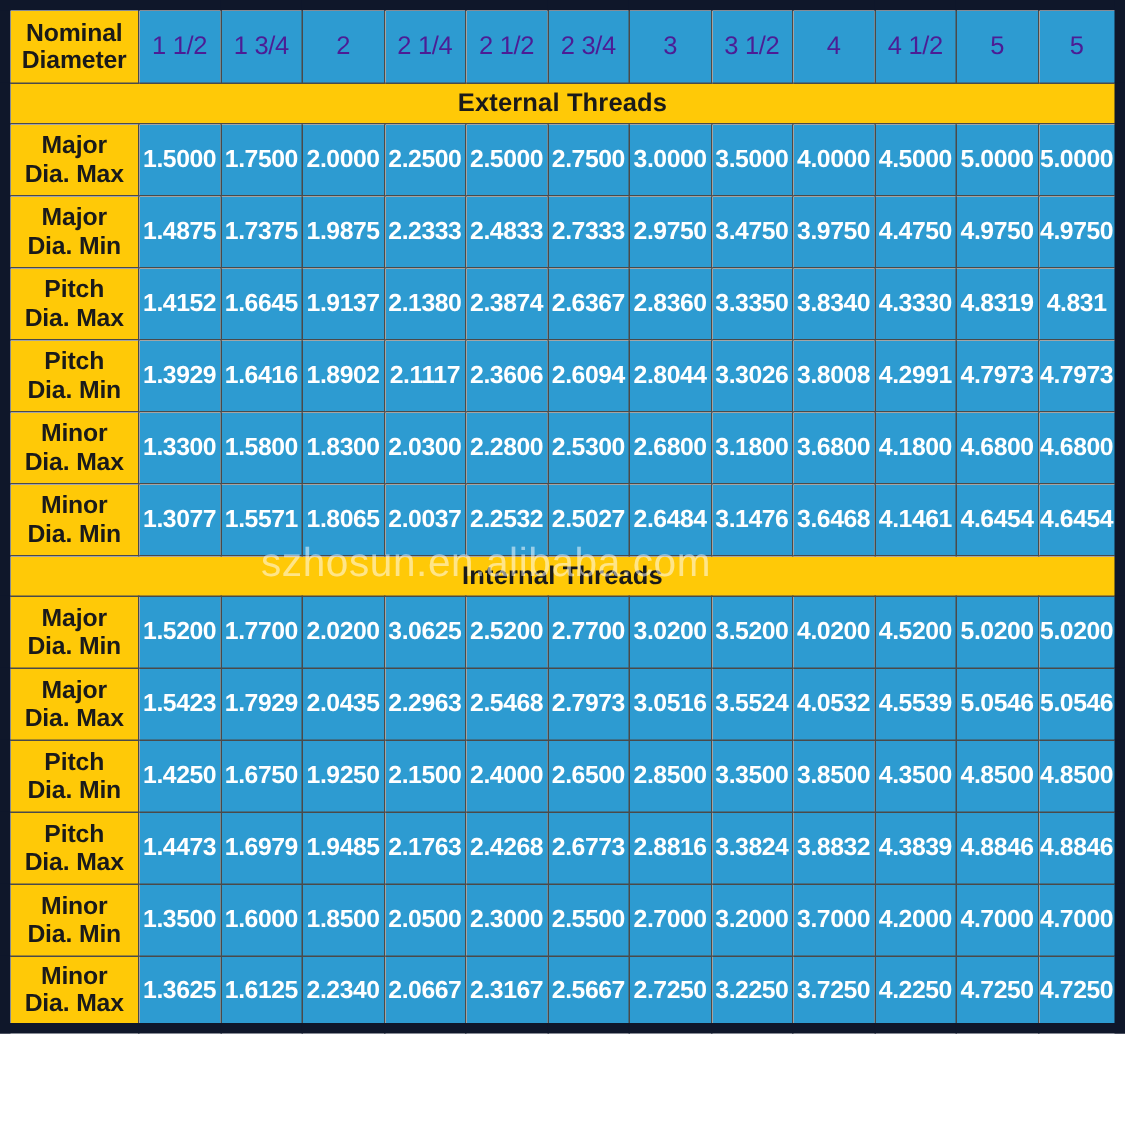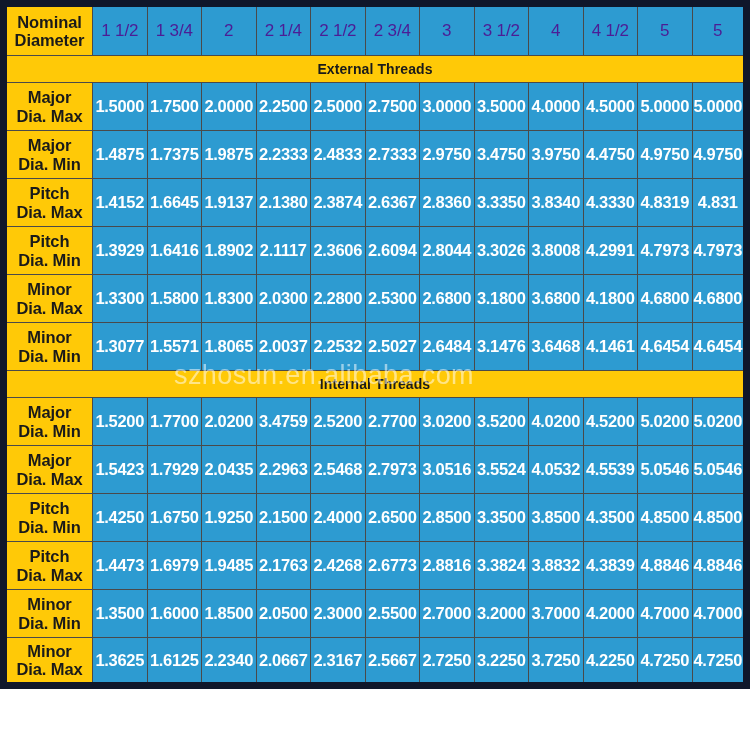--- a/index.html
+++ b/index.html
@@ -62,21 +62,21 @@
     color: #4c1d95;
     font-size: 17px;
     font-weight: 500;
     letter-spacing: -0.2px;
   }
   
   td.section {
     background: #FFC907;
     color: #1a1a1a;
     font-weight: bold;
-    font-size: 14px;
+    font-size: 17px;
     text-align: center;
     letter-spacing: 0.1px;
   }
   tr.hdr-row { height: 52px; }
   tr.section-row { height: 27px; }
   tr.data-row { height: 48px; }
 
   #watermark {
     position: absolute;
     left: 0;
@@ -230,21 +230,21 @@
           <td class="section" colspan="13">Internal Threads</td>
         </tr>
         <tr class="data-row">
           <td class="rowlabel">
             <span class="l1">Major</span>
             <span class="l2">Dia. Min</span>
           </td>
           <td class="data">1.5200</td>
           <td class="data">1.7700</td>
           <td class="data">2.0200</td>
-          <td class="data">3.4759</td>
+          <td class="data">3.0625</td>
           <td class="data">2.5200</td>
           <td class="data">2.7700</td>
           <td class="data">3.0200</td>
           <td class="data">3.5200</td>
           <td class="data">4.0200</td>
           <td class="data">4.5200</td>
           <td class="data">5.0200</td>
           <td class="data">5.0200</td>
         </tr>
         <tr class="data-row">

